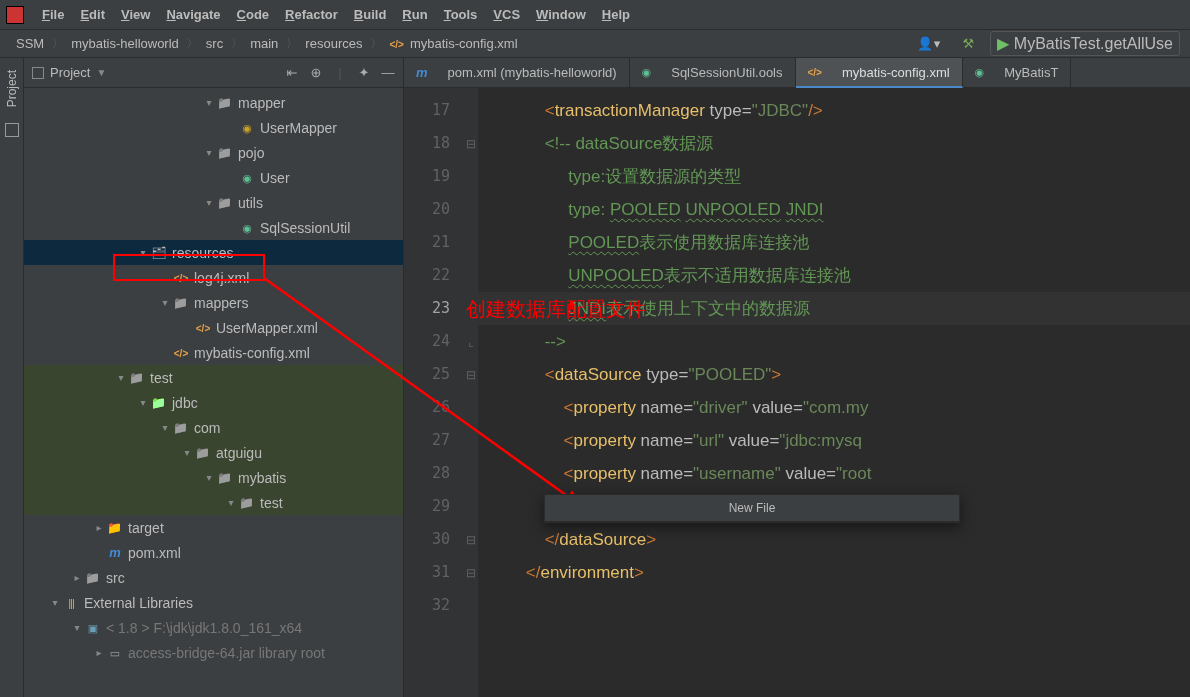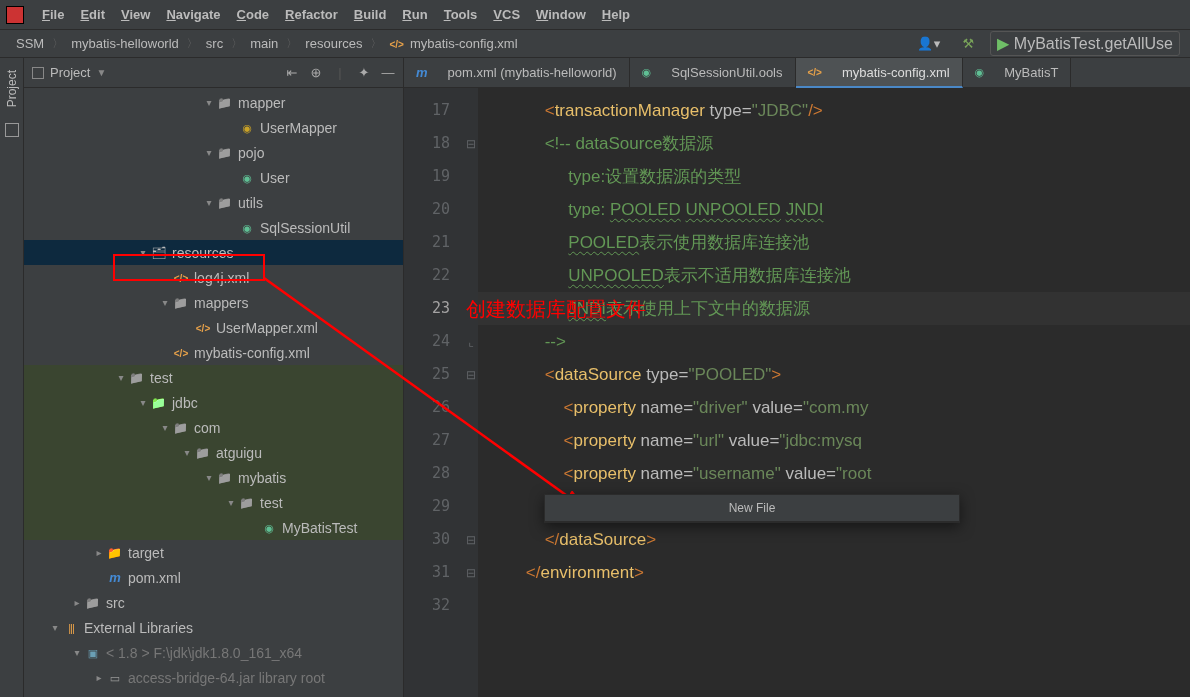--- a/index.html
+++ b/index.html
@@ -235,25 +235,20 @@
         <div class="tree-row test-highlight" style="padding-left: 178px;">
           <span class="arrow">▾</span>
           <span class="icon folder-ico"></span>
           <span class="label">mybatis</span>
         </div>
         <div class="tree-row test-highlight" style="padding-left: 200px;">
           <span class="arrow">▾</span>
           <span class="icon folder-ico"></span>
           <span class="label">test</span>
         </div>
-        <div class="tree-row test-highlight" style="padding-left: 222px;">
-          <span class="noarrow"></span>
-          <span class="icon file-cls"></span>
-          <span class="label">MyBatisTest</span>
-        </div>
         <div class="tree-row" style="padding-left: 68px;">
           <span class="arrow">▸</span>
           <span class="icon folder-target"></span>
           <span class="label">target</span>
         </div>
         <div class="tree-row" style="padding-left: 68px;">
           <span class="noarrow"></span>
           <span class="icon file-pom"></span>
           <span class="label">pom.xml</span>
         </div>

